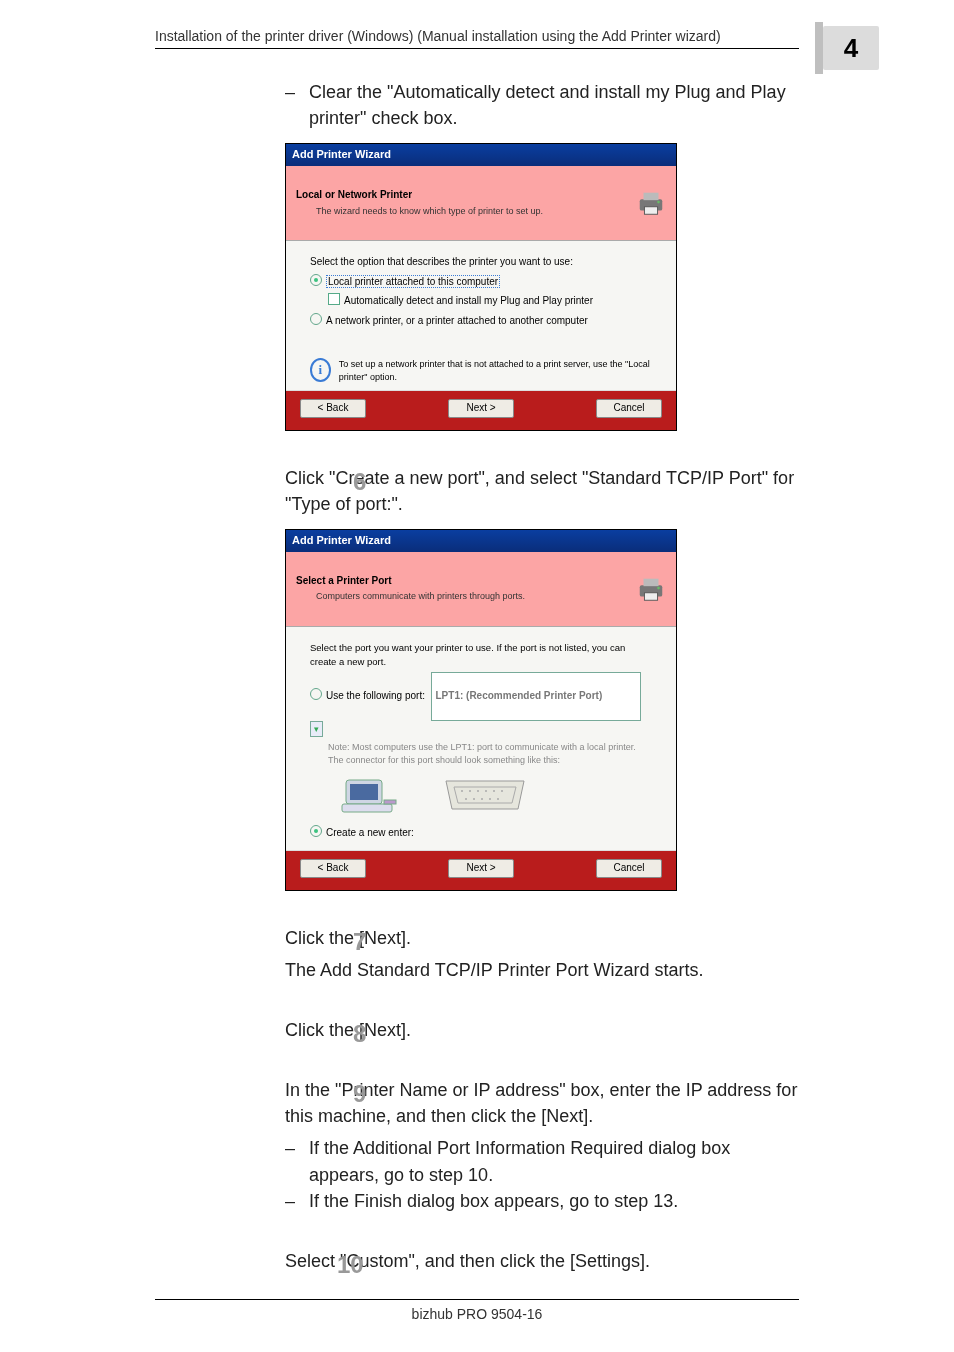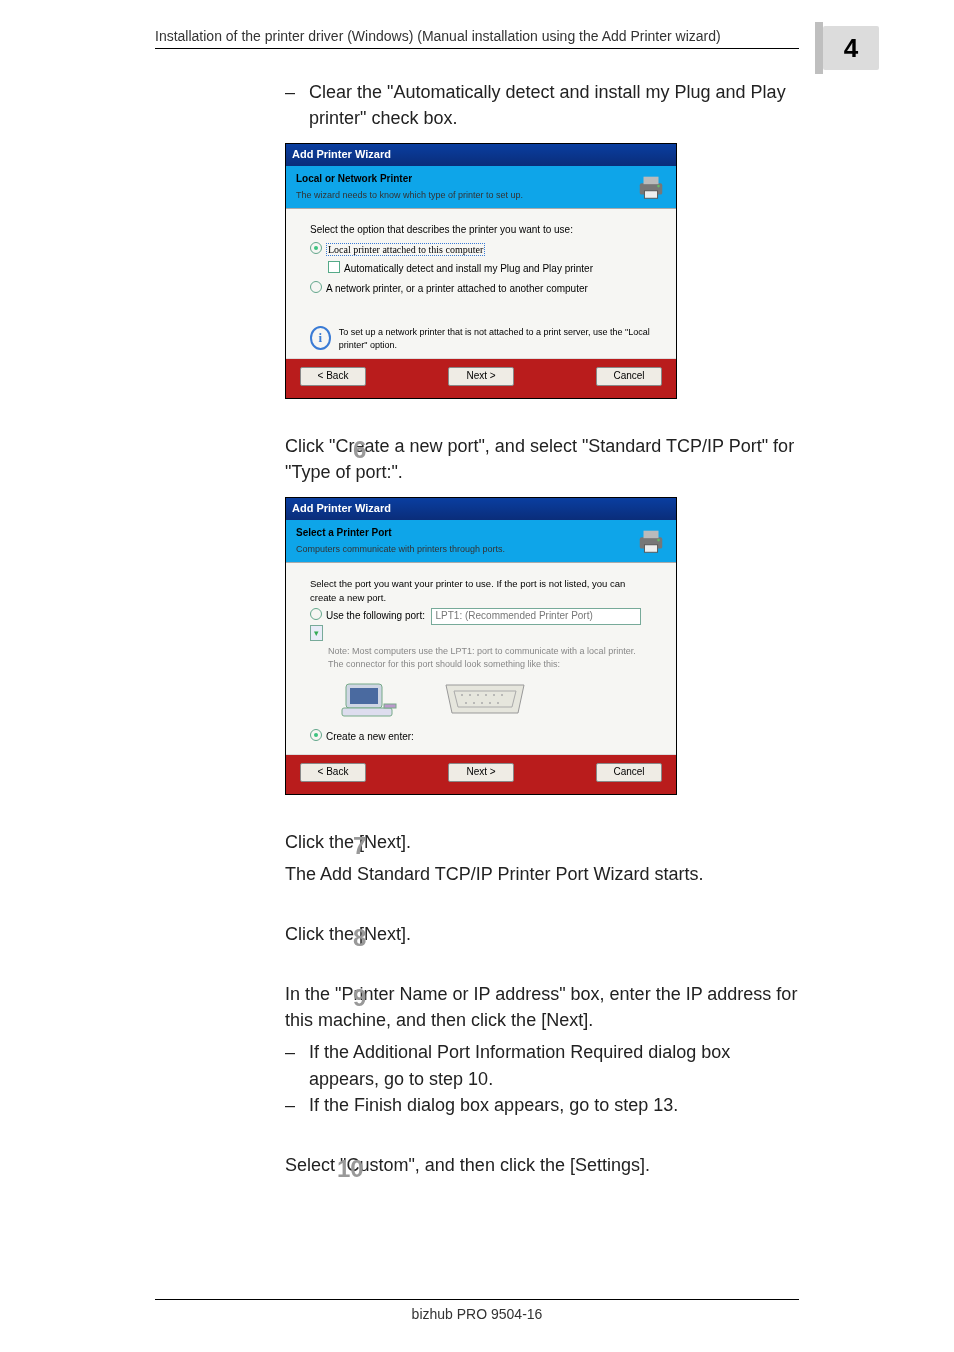--- a/index.html
+++ b/index.html
@@ -12,37 +12,37 @@
   .body{padding-top:30px;padding-left:130px;font-size:18px;line-height:1.45;color:#222;}
   .body p{margin:0 0 6px 0;}
   .dash-item{display:flex;}
   .dash-item .dash{width:24px;flex:none;}
   .dash-item .txt{}
   .stepnum{position:absolute;left:68px;font-size:24px;font-weight:bold;color:#999;}
   .step-block{position:relative;margin-top:34px;}
   .step-block .step-text{ }
   .dlg{width:390px;margin:12px 0 4px 0;border:1px solid #000;background:#f6f6f3;font-size:10px;font-family:Tahoma,Arial,sans-serif;color:#000;}
   .dlg-title{background:linear-gradient(#0a3ea0,#0a2d7a);color:#fff;font-weight:bold;padding:3px 6px;font-size:11px;}
-  .dlg-hdr{background:#0ea5e9;border-bottom:1px solid #aaa;padding:6px 10px;display:flex;justify-content:space-between;align-items:center;}
+  .dlg-hdr{background:#fca5a5;border-bottom:1px solid #aaa;padding:22px 10px;display:flex;justify-content:space-between;align-items:flex-start;}
   .dlg-hdr .tt{font-weight:bold;font-size:10px;}
-  .dlg-hdr .sub{font-size:9px;color:#333;margin-top:2px;}
+  .dlg-hdr .sub{font-size:9px;color:#333;margin-top:2px;margin-left:20px;}
   .dlg-body{padding:10px 24px 6px 24px;background:#f6f6f3;}
   .dlg-btns{display:flex;justify-content:space-between;padding:8px 14px 12px;background:#b91c1c;border-top:1px solid #ddd;}
   .dlg-btn{border:1px solid #888;background:#efece5;padding:1px 0;width:64px;text-align:center;font-size:10px;border-radius:2px;}
   .radio{display:inline-block;width:10px;height:10px;border:1px solid #5a8;filter:grayscale(0.2);border-radius:50%;margin-right:4px;vertical-align:-1px;}
   .radio.sel::after{content:"";display:block;width:4px;height:4px;background:#2c7;border-radius:50%;margin:3px;}
   .chk{display:inline-block;width:10px;height:10px;border:1px solid #5a8;margin-right:4px;vertical-align:-1px;background:#fff;}
   .info-row{display:flex;align-items:flex-start;gap:8px;margin-top:30px;}
   .info-ico{width:20px;height:20px;border:2px solid #3a7bd5;border-radius:50%;display:flex;align-items:center;justify-content:center;color:#3a7bd5;font-weight:bold;font-family:Georgia,serif;font-size:13px;}
   .printer-ico{width:30px;height:30px;}
-  .sel-box{border:1px solid #7a9;background:#fff;padding:0 4px;font-size:10px;display:inline-block;width:200px;color:#777;}
+  .sel-box{border:1px solid #7a9;background:#fff;padding:16px 4px;font-size:10px;display:inline-block;width:200px;color:#777;font-weight:bold;}
   .sel-box.blue{background:#1a4ec8;color:#fff;border:1px solid #7a9;width:200px;}
   .sel-arrow{display:inline-block;border:1px solid #7a9;background:#e8ecf8;padding:0 3px;font-size:9px;vertical-align:top;height:14px;line-height:14px;color:#3a5;}
   .port-imgs{display:flex;align-items:center;gap:40px;margin:8px 0 10px 30px;}
-  .dotted-sel{border:1px dotted #3a7bd5;padding:0 1px;font-family:Liberation Serif, serif;}
+  .dotted-sel{border:1px dotted #3a7bd5;padding:0 1px;}
   .ftr{position:absolute;bottom:30px;left:80px;right:80px;border-top:1px solid #000;display:flex;justify-content:center;font-size:14px;padding-top:6px;color:#333;}
   .small-grey{color:#888;font-size:9px;}
   .row{margin:4px 0;}
 </style>
 </head>
 <body>
 
 <div class="page">
 
   <div class="hdr">

